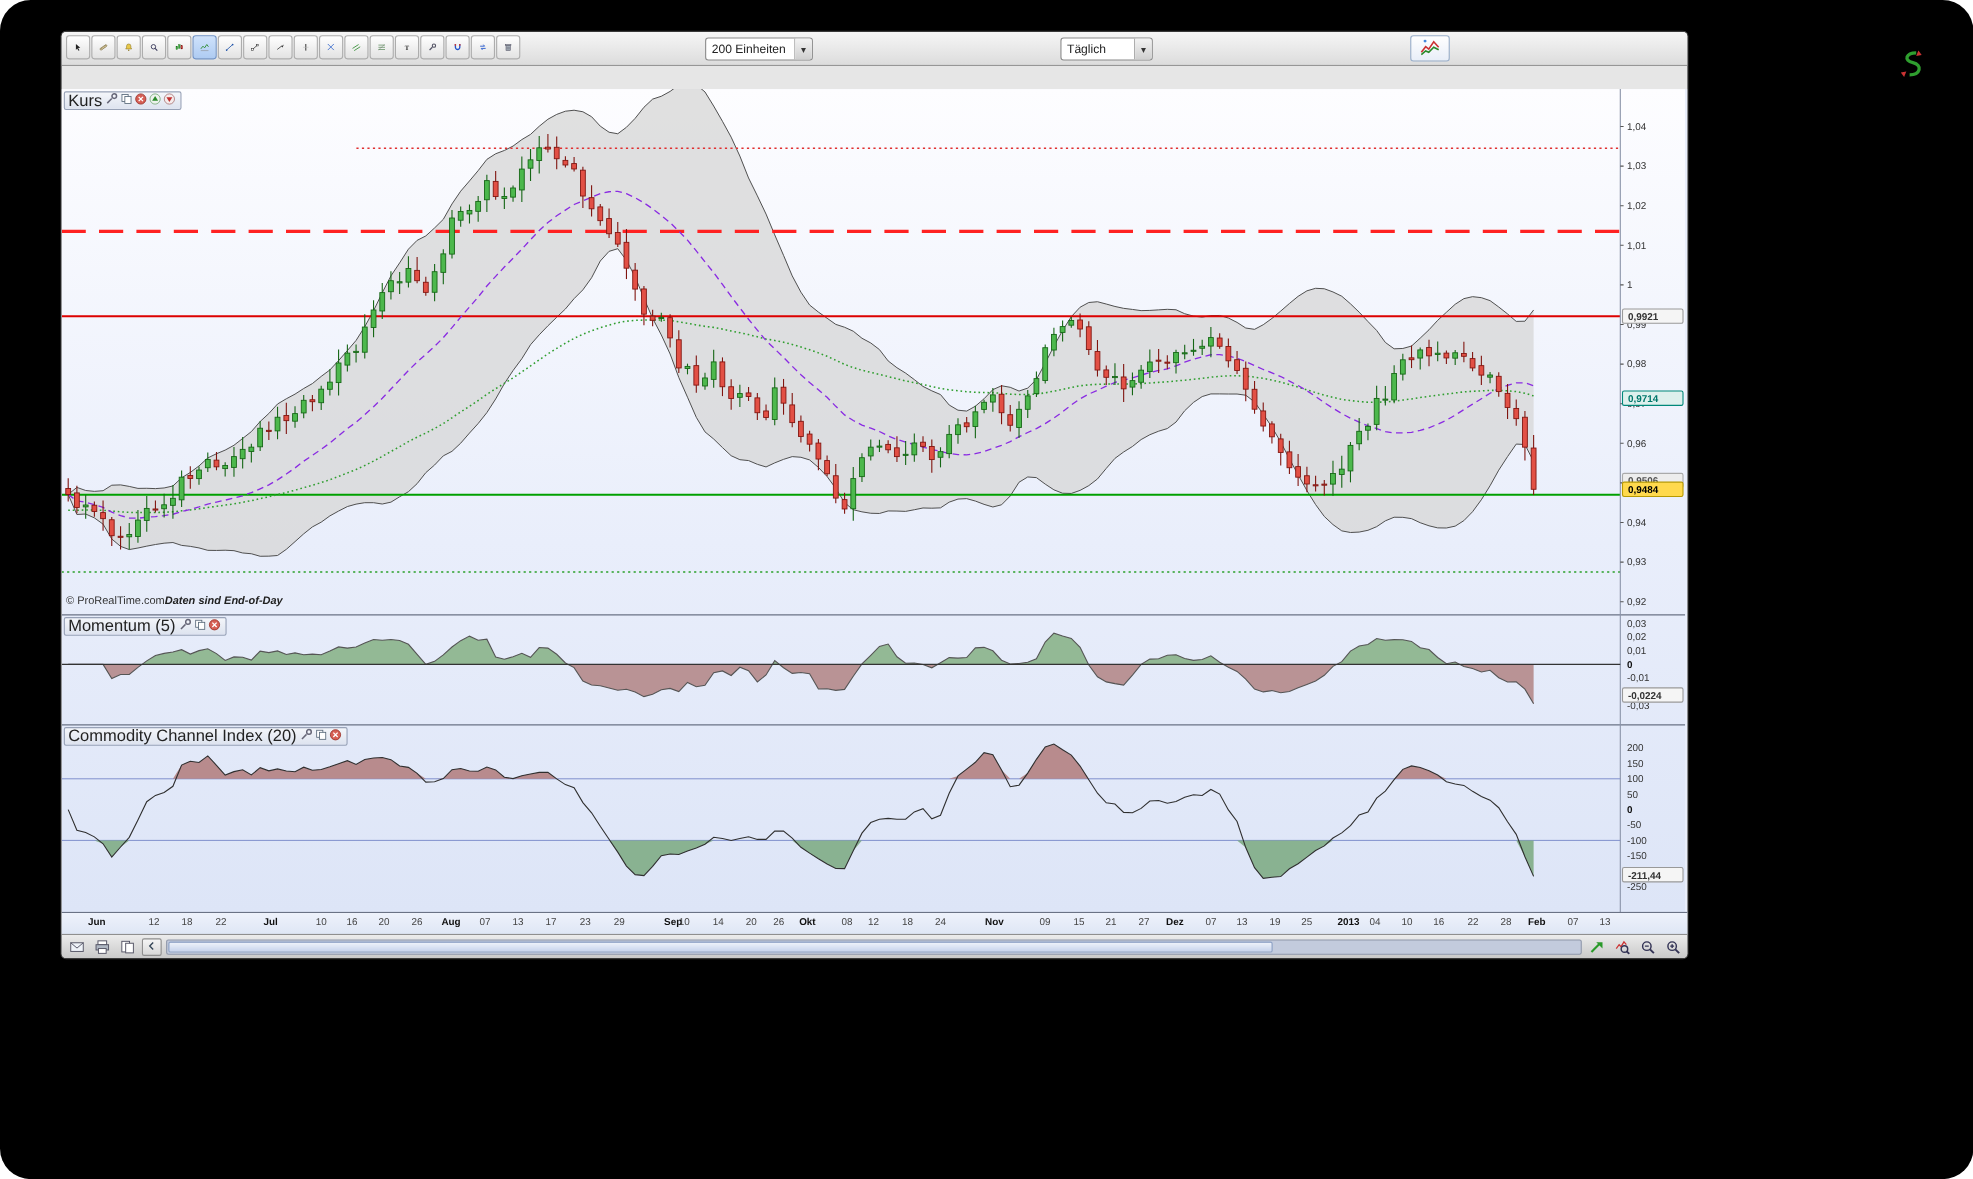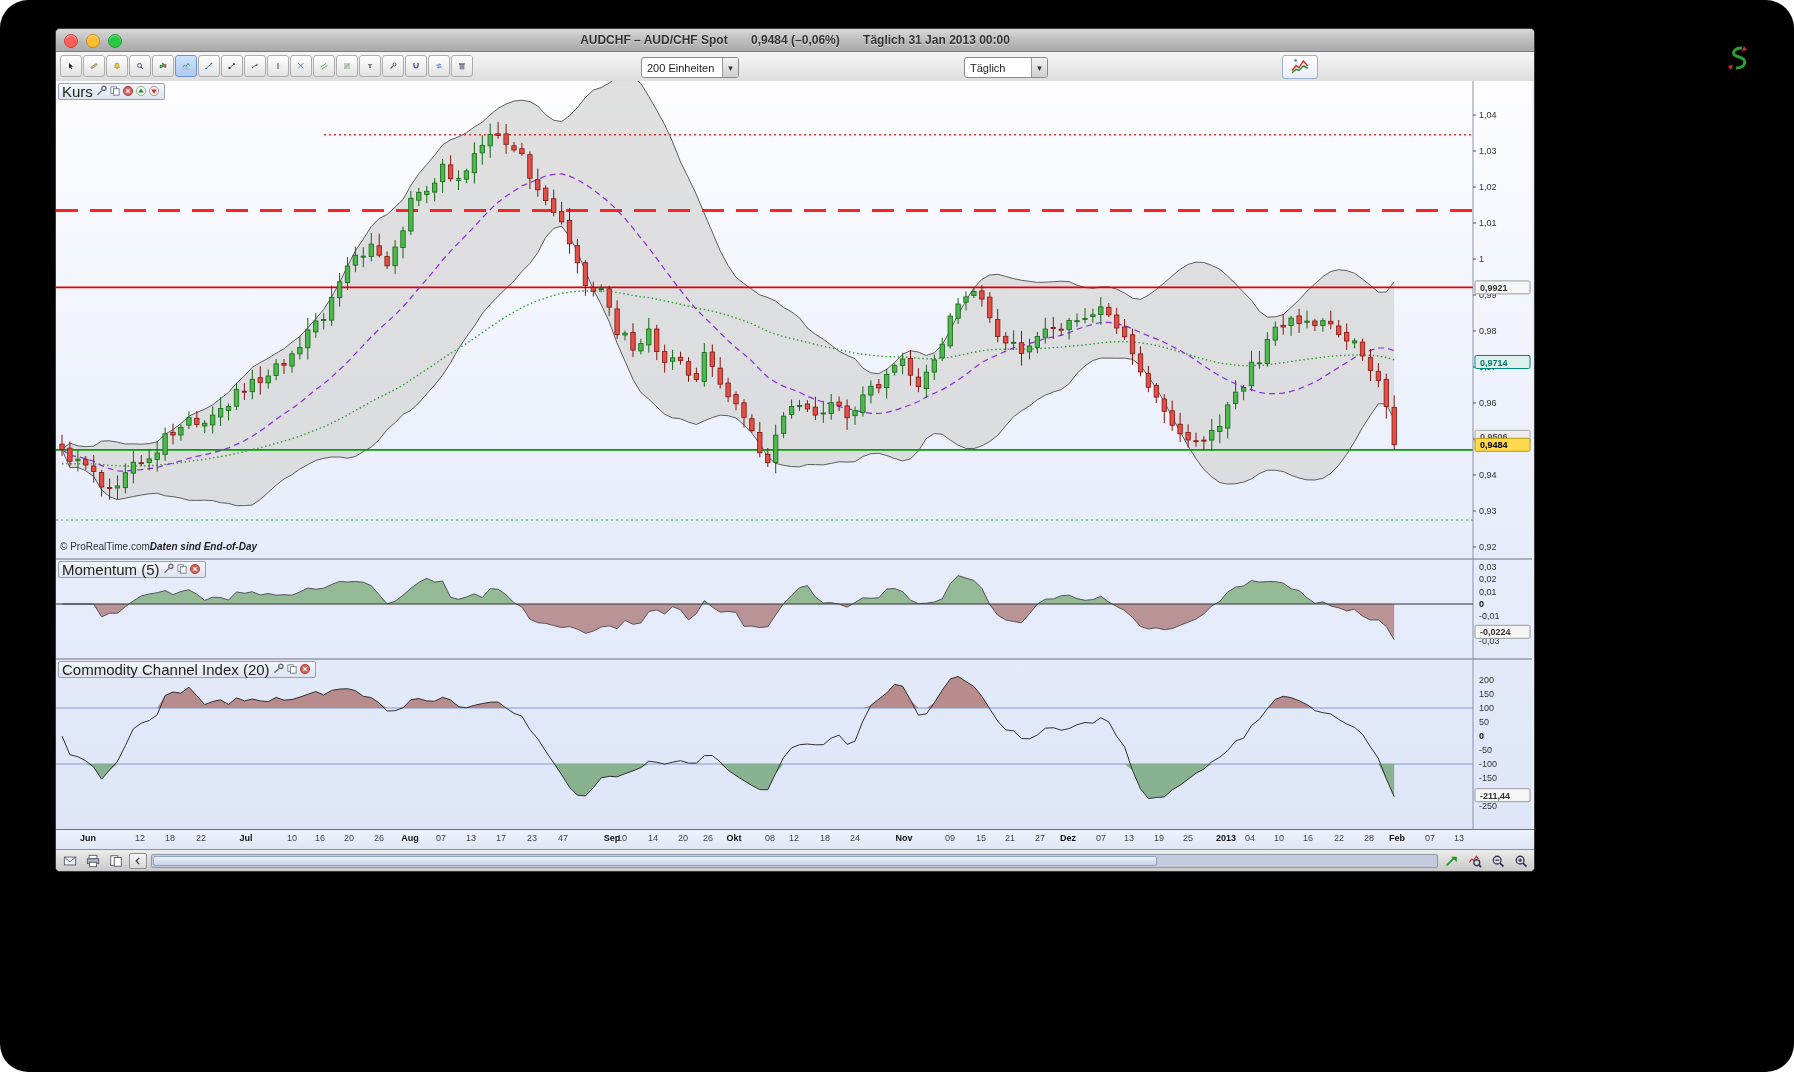--- a/index.html
+++ b/index.html
@@ -46,32 +46,20 @@
   .axlbl.b{font-weight:bold;fill:#111;}
   .badge-text{font:bold 9px "Liberation Sans",sans-serif;}
   .floating-logo{position:absolute;left:1722px;top:44px;width:28px;height:28px;cursor:pointer;}
 </style>
 </head>
 <body>
 
 <div class="desktop">
   <div class="window">
 
-    <div class="titlebar">
-      <div class="traffic">
-        <span class="tl red"></span>
-        <span class="tl yel"></span>
-        <span class="tl grn"></span>
-      </div>
-      <div class="title">
-        <span>AUDCHF – AUD/CHF Spot</span>
-        <span>0,9484 (–0,06%)</span>
-        <span>Täglich  31 Jan 2013 00:00</span>
-      </div>
-    </div>
 
     <div class="toolbar">
       <div class="tool-group" id="toolbar-icons">
           <button class="tbtn">
             <svg viewBox="0 0 16 16" width="16" height="16">
               <path d="M4 2l8 7-4 .5 2.5 4-1.8.9-2.4-4L4 13z" fill="#222"></path>
             </svg>
           </button>
           <button class="tbtn">
             <svg viewBox="0 0 16 16" width="16" height="16">
@@ -724,21 +712,21 @@
           <span class="xlbl b" style="left: 190px;">Jul</span>
           <span class="xlbl" style="left: 236px;">10</span>
           <span class="xlbl" style="left: 264px;">16</span>
           <span class="xlbl" style="left: 293px;">20</span>
           <span class="xlbl" style="left: 323px;">26</span>
           <span class="xlbl b" style="left: 354px;">Aug</span>
           <span class="xlbl" style="left: 385px;">07</span>
           <span class="xlbl" style="left: 415px;">13</span>
           <span class="xlbl" style="left: 445px;">17</span>
           <span class="xlbl" style="left: 476px;">23</span>
-          <span class="xlbl" style="left: 507px;">47</span>
+          <span class="xlbl" style="left: 507px;">29</span>
           <span class="xlbl b" style="left: 556px;">Sep</span>
           <span class="xlbl" style="left: 566px;">10</span>
           <span class="xlbl" style="left: 597px;">14</span>
           <span class="xlbl" style="left: 627px;">20</span>
           <span class="xlbl" style="left: 652px;">26</span>
           <span class="xlbl b" style="left: 678px;">Okt</span>
           <span class="xlbl" style="left: 714px;">08</span>
           <span class="xlbl" style="left: 738px;">12</span>
           <span class="xlbl" style="left: 769px;">18</span>
           <span class="xlbl" style="left: 799px;">24</span>

